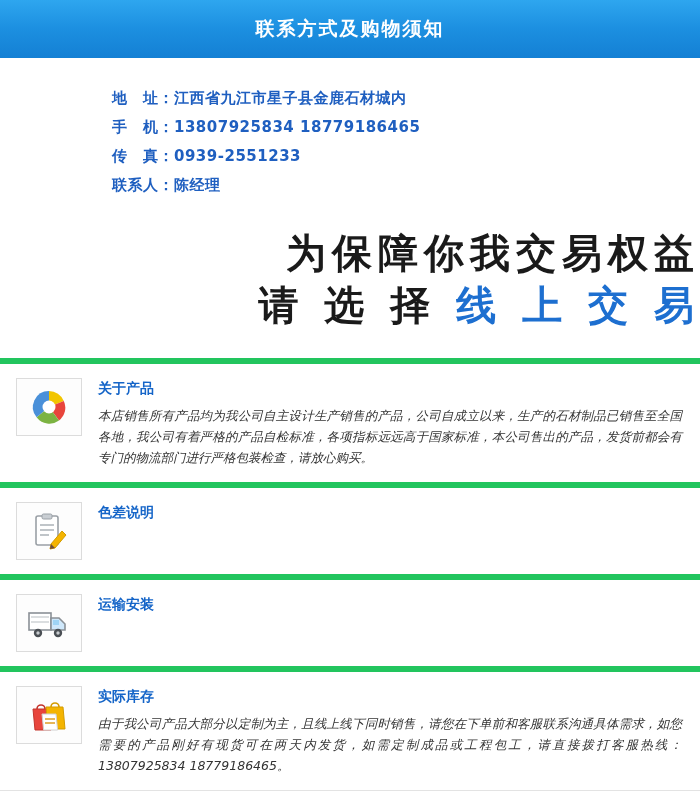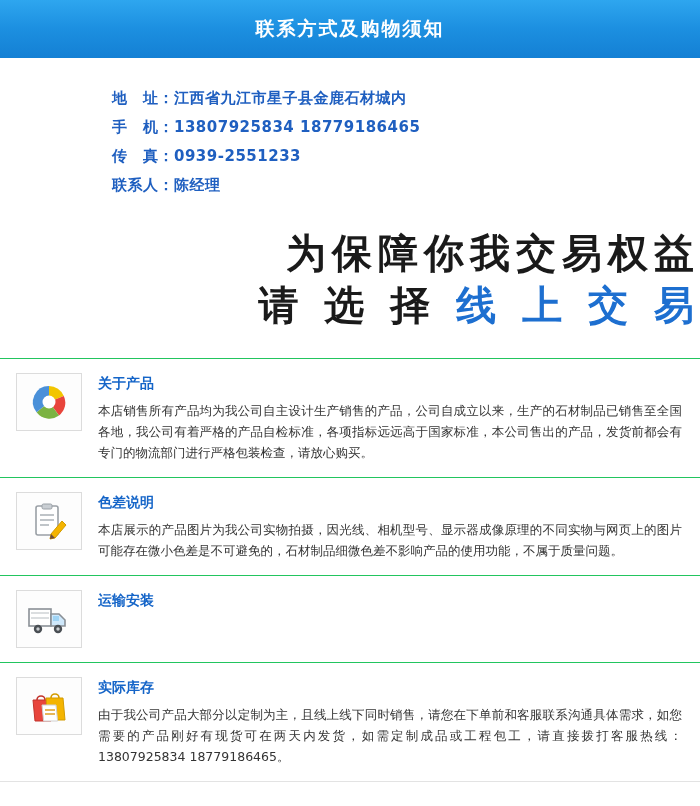--- a/index.html
+++ b/index.html
@@ -76,21 +76,21 @@
   }
 
   
   .sections {
     margin-top: 26px;
   }
   .section {
     display: flex;
     align-items: flex-start;
     padding: 14px 18px 14px 16px;
-    border-top: 1px solid #22c55e;
+    border-top: 6px solid #22c55e;
   }
   .section:last-child {
     border-bottom: 1px solid #e3e3e3;
   }
   .sec-icon {
     width: 66px;
     height: 58px;
     flex: 0 0 66px;
     border: 1px solid #dcdcdc;
     background: #fdfdfd;
@@ -108,20 +108,21 @@
     color: #1565c8;
     font-size: 14px;
     font-weight: bold;
     margin: 2px 0 7px 0;
   }
   .sec-text {
     color: #333333;
     font-size: 12.5px;
     line-height: 21px;
     text-align: justify;
+    font-style: italic;
   }
 </style>
 </head>
 <body>
 
 <div class="page">
 
   <div class="banner">
     <div class="banner-title">联系方式及购物须知</div>
   </div>
@@ -173,21 +174,20 @@
           <rect x="13" y="3" width="10" height="5" rx="1.5" fill="#c9ced3" stroke="#9aa0a6" stroke-width="1"></rect>
           <line x1="11" y1="14" x2="25" y2="14" stroke="#b0b6bb" stroke-width="1.6"></line>
           <line x1="11" y1="19" x2="25" y2="19" stroke="#b0b6bb" stroke-width="1.6"></line>
           <line x1="11" y1="24" x2="20" y2="24" stroke="#b0b6bb" stroke-width="1.6"></line>
           <polygon points="22,33 33,20 37,24 26,37 21,38" fill="#f4b400" stroke="#d39b00" stroke-width="1"></polygon>
           <polygon points="21,38 22,33 26,37" fill="#6d4c41"></polygon>
         </svg>
       </div>
       <div class="sec-body">
         <div class="sec-title">色差说明</div>
-        <div class="sec-text">本店展示的产品图片为我公司实物拍摄，因光线、相机型号、显示器成像原理的不同实物与网页上的图片可能存在微小色差是不可避免的，石材制品细微色差不影响产品的使用功能，不属于质量问题。</div>
       </div>
     </div>
 
     <div class="section">
       <div class="sec-icon">
         <svg width="44" height="34" viewBox="0 0 44 34">
           <rect x="2" y="7" width="22" height="17" fill="#ffffff" stroke="#8a9096" stroke-width="1.6"></rect>
           <path d="M24 12 h8 l6 6 v6 h-14 z" fill="#cfe8fb" stroke="#8a9096" stroke-width="1.6"></path>
           <rect x="26" y="14" width="6" height="5" fill="#9fd4f5"></rect>
           <circle cx="11" cy="27" r="4.2" fill="#4a4f54"></circle>

